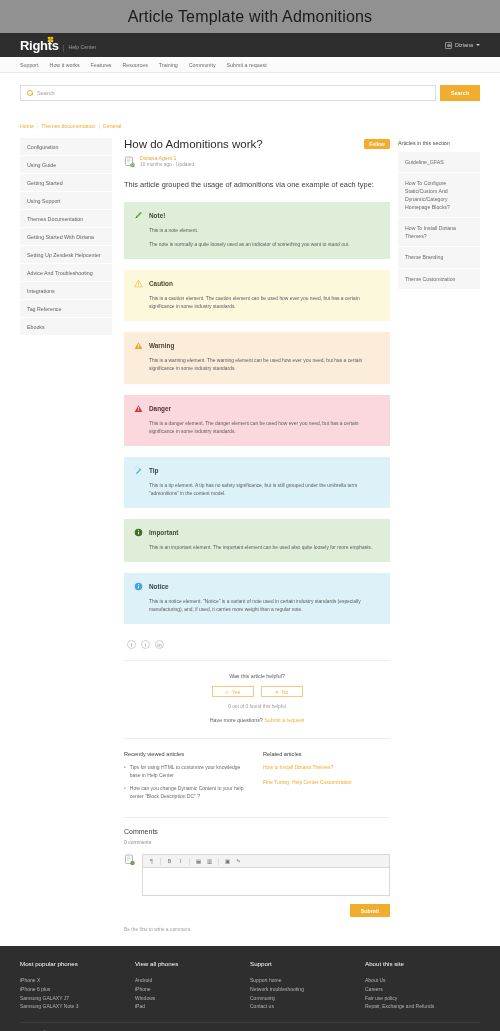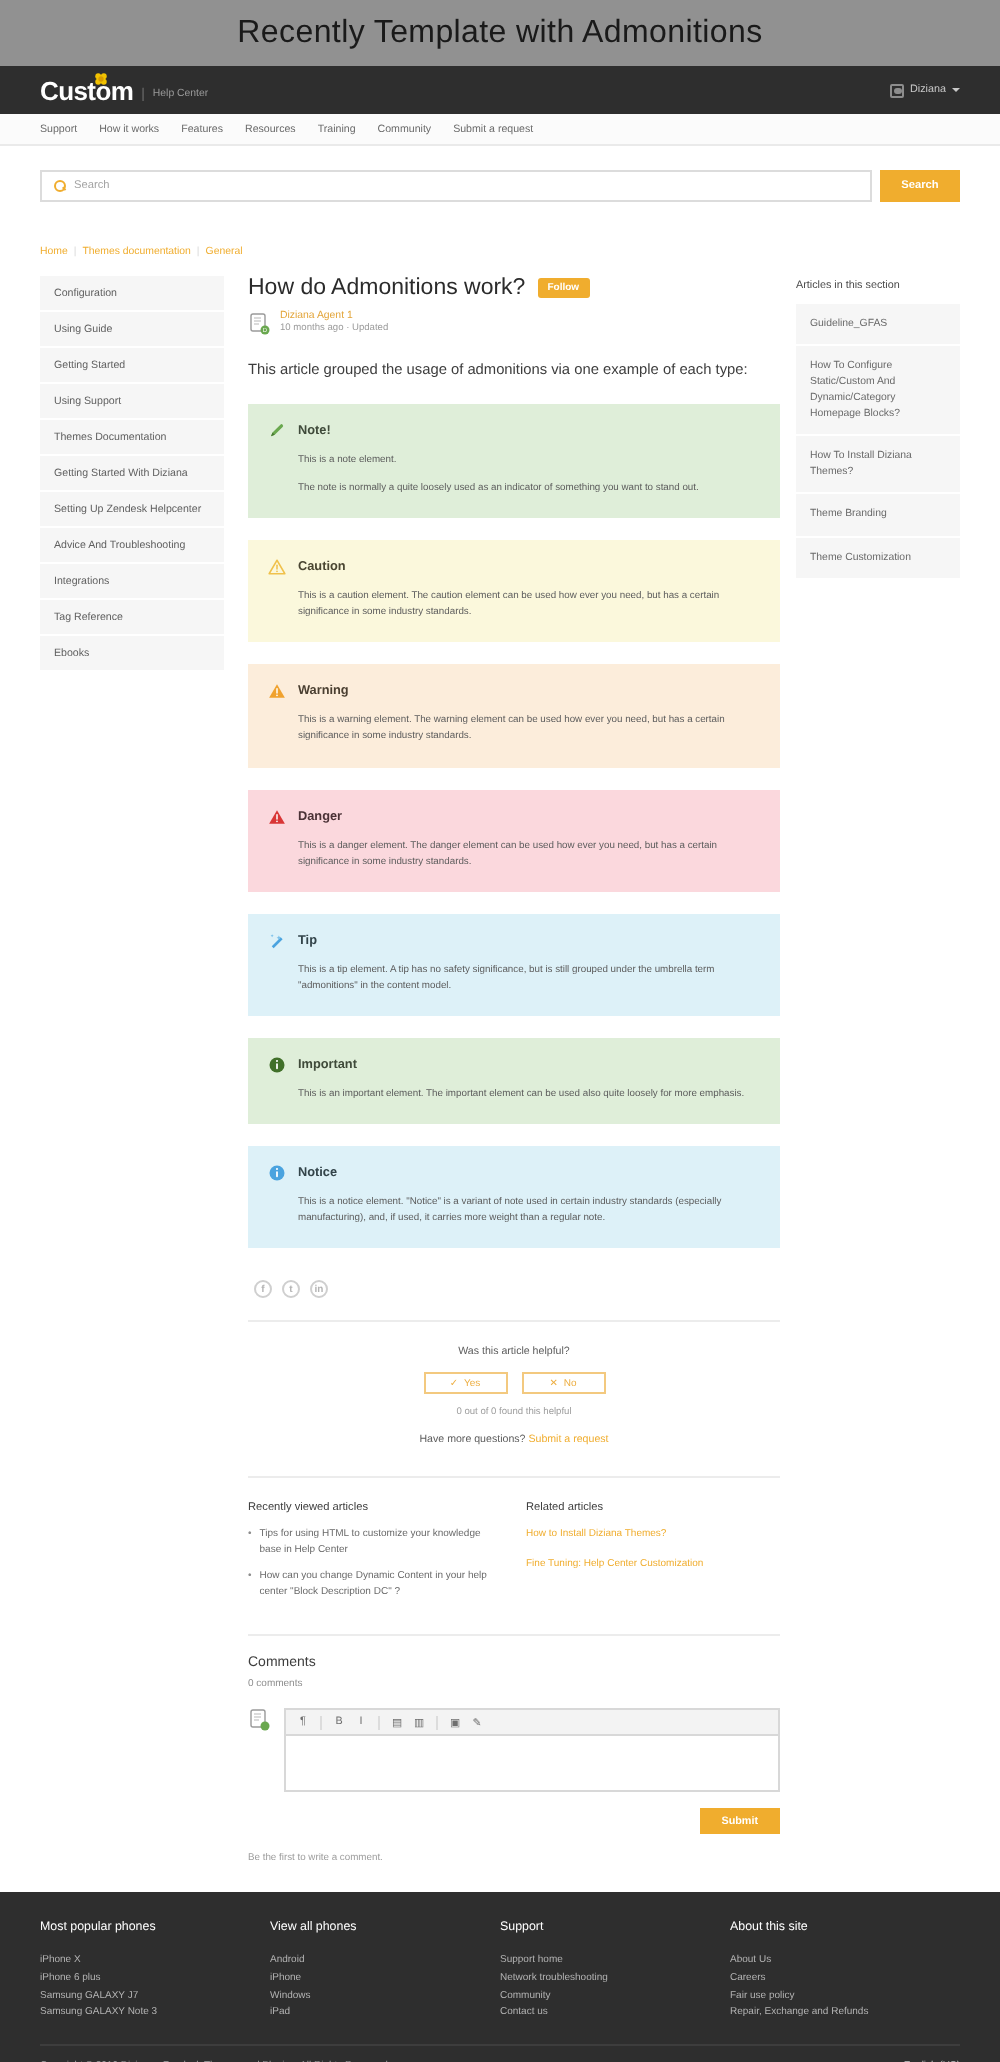--- a/index.html
+++ b/index.html
@@ -87,21 +87,21 @@
 
   
   .left-col { width: 92px; flex: none; }
   .side-item {
     background: #f6f6f6; border-bottom: 1px solid #fff;
     font-size: 5.3px; color: #5f5f5f; padding: 5.5px 7px;
   }
 
   
   .article-col { flex: 1; min-width: 0; padding-left: 4px; }
-  .article-title-row { display: flex; align-items: center; gap: 6px; }
+  .article-title-row { display: flex; align-items: center; gap: 6px; justify-content: space-between; }
   .article-title { font-size: 11.5px; color: #2b2b2b; font-weight: 400; }
   .follow-btn {
     background: #f0ad2e; color: #fff; font-size: 5px; font-weight: 700;
     padding: 2.2px 5px; border-radius: 1.5px;
   }
   .author-row { display: flex; align-items: center; gap: 4px; margin-top: 5px; }
   .author-avatar { width: 12px; height: 12px; position: relative; flex: none; }
   .author-meta { line-height: 1.35; }
   .author-name { font-size: 5.2px; color: #e3a53a; }
   .author-date { font-size: 4.8px; color: #9b9b9b; }
@@ -195,28 +195,28 @@
   .footer-li { color: #b3b3b3; font-size: 5px; line-height: 1.75; }
   .footer-rule { border-top: 1px solid #3d3d3d; margin: 11px 0 7px; }
   .footer-bottom { display: flex; justify-content: space-between; align-items: center; }
   .copyright { color: #a5a5a5; font-size: 5px; }
   .lang { color: #c8c8c8; font-size: 5px; display: flex; align-items: center; gap: 3px; }
 </style>
 </head>
 <body>
 
 <div class="banner">
-  <div class="banner-title">Recently Template with Admonitions</div>
+  <div class="banner-title">Article Template with Admonitions</div>
 </div>
 
 <div class="page">
 
   <div class="site-header">
     <div class="brand">
-      <span class="brand-name">Custom</span>
+      <span class="brand-name">Rights</span>
       <svg class="brand-flower" viewBox="0 0 10 10">
         <circle cx="3" cy="3" r="2.1" fill="#f2c200"></circle>
           <circle cx="7" cy="3" r="2.1" fill="#f2c200"></circle>
         <circle cx="3" cy="7" r="2.1" fill="#f2c200"></circle>
           <circle cx="7" cy="7" r="2.1" fill="#f2c200"></circle>
         <circle cx="5" cy="5" r="1.9" fill="#d89b00"></circle>
       </svg>
       <span class="brand-sep">|</span>
       <span class="brand-sub">Help Center</span>
     </div>

